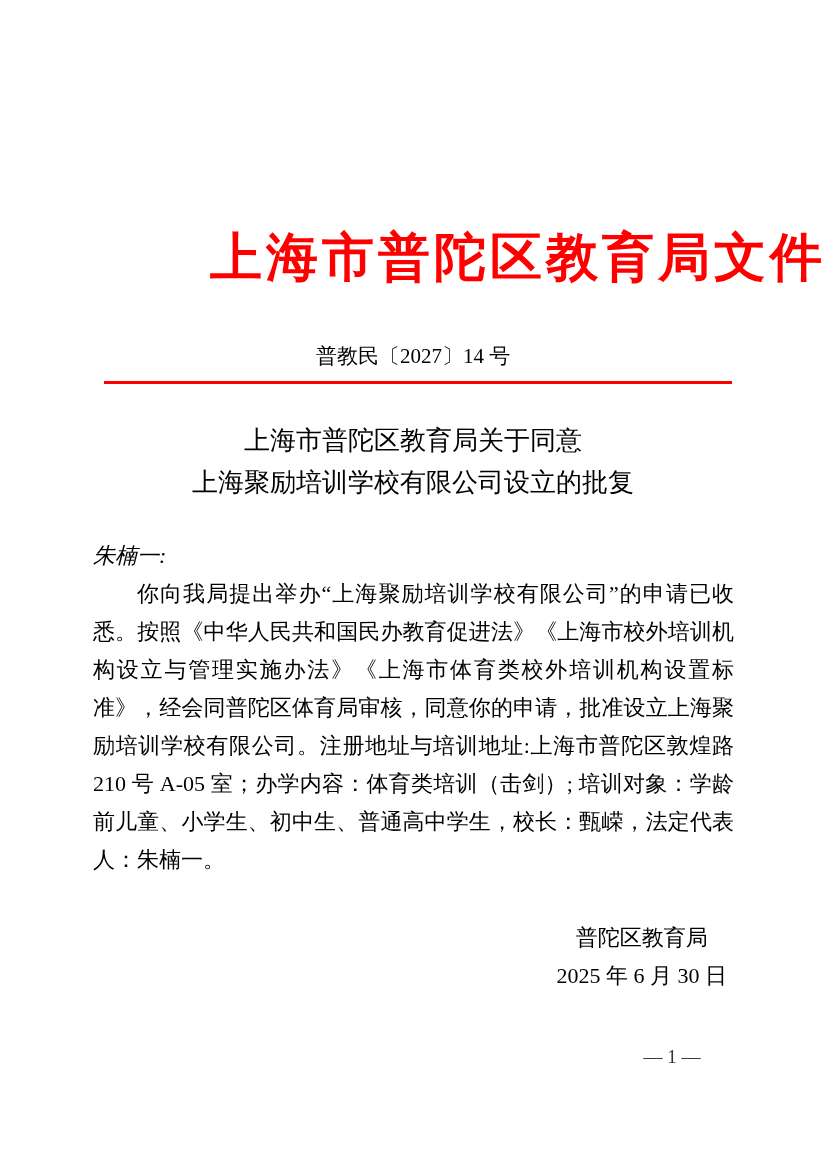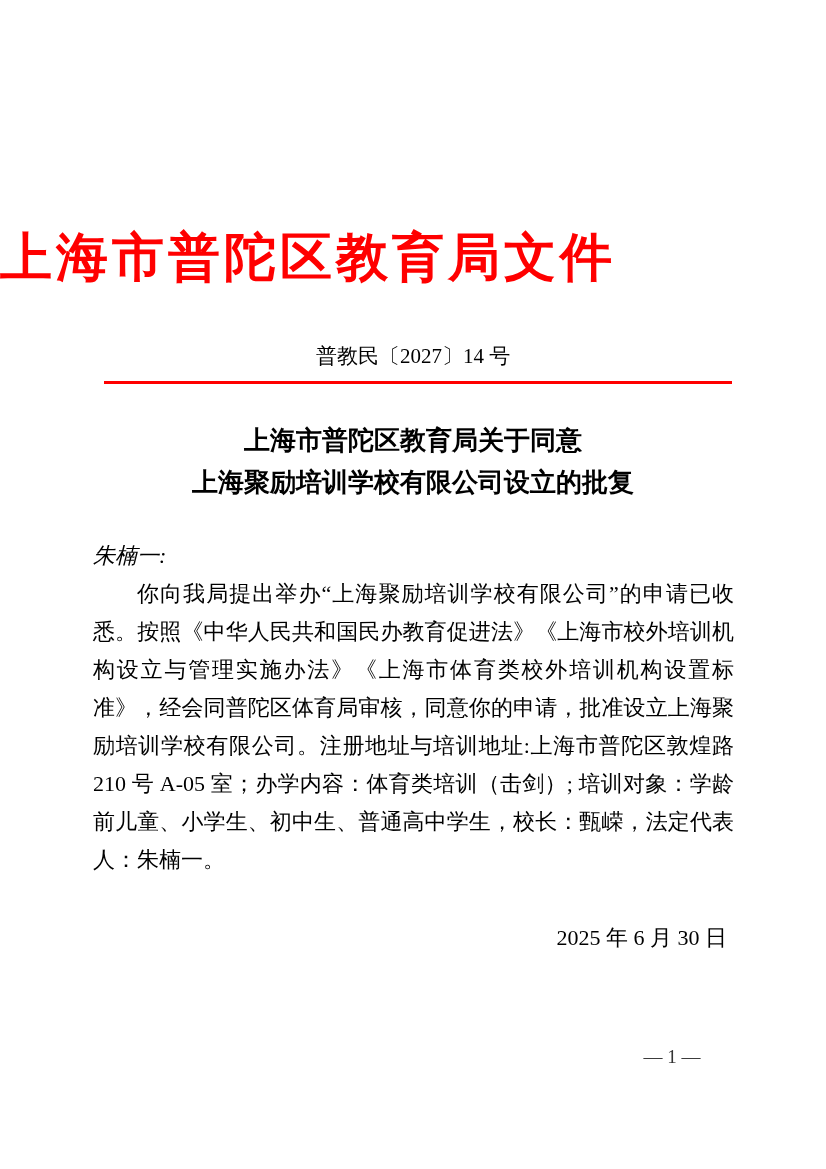--- a/index.html
+++ b/index.html
@@ -14,21 +14,21 @@
     background: #ffffff;
     overflow: hidden;
     font-family: "Liberation Serif", "DejaVu Serif", serif;
     color: #000000;
   }
   .masthead {
     position: absolute;
     top: 222px;
     left: 0;
     width: 100%;
-    text-align: left;
+    text-align: right;
     font-size: 52px;
     line-height: 72px;
     font-weight: bold;
     letter-spacing: 4px;
     color: #ff0000;
     white-space: nowrap;
   }
   .doc-number {
     position: absolute;
     top: 341px;
@@ -49,21 +49,21 @@
     background: #ff0000;
   }
   .doc-title {
     position: absolute;
     top: 420px;
     left: 0;
     width: 100%;
     text-align: center;
     font-size: 26px;
     line-height: 42px;
-    font-weight: bold;
+    font-weight: normal;
     color: #000000;
   }
   .body-text {
     position: absolute;
     top: 537px;
     left: 93px;
     width: 641px;
     font-size: 22px;
     line-height: 38px;
     text-align: justify;
@@ -114,18 +114,19 @@
     <div>上海市普陀区教育局关于同意</div>
     <div>上海聚励培训学校有限公司设立的批复</div>
   </div>
 
   <div class="body-text">
     <p class="salutation">朱楠一:</p>
     <p>你向我局提出举办“上海聚励培训学校有限公司”的申请已收悉。按照《中华人民共和国民办教育促进法》《上海市校外培训机构设立与管理实施办法》《上海市体育类校外培训机构设置标准》，经会同普陀区体育局审核，同意你的申请，批准设立上海聚励培训学校有限公司。注册地址与培训地址:上海市普陀区敦煌路 210 号 A-05 室；办学内容：体育类培训（击剑）; 培训对象：学龄前儿童、小学生、初中生、普通高中学生，校长：甄嵘，法定代表人：朱楠一。</p>
   </div>
 
   <div class="signature">
+    <div>普陀区教育局</div>
     <div>2025 年 6 月 30 日</div>
   </div>
 
   <div class="page-number">— 1 —</div>
 
 </div>
 
 </body></html>

